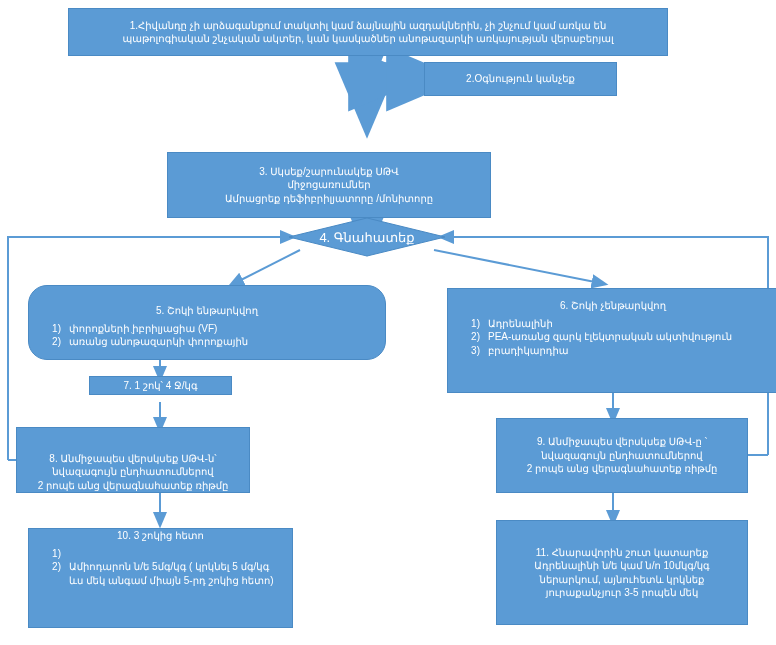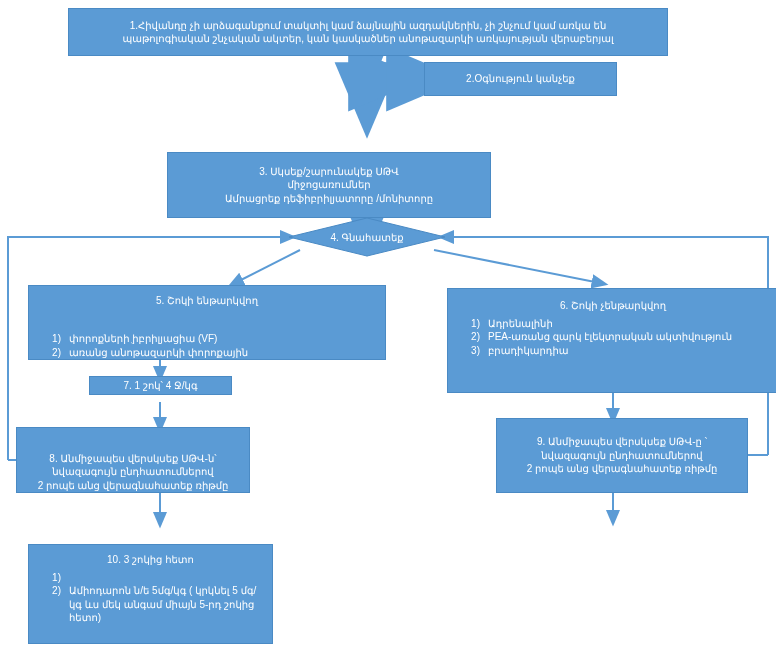--- a/index.html
+++ b/index.html
@@ -67,21 +67,21 @@
   .diamond-label {
     position: absolute;
     left: 0;
     top: 0;
     width: 100%;
     height: 100%;
     display: flex;
     align-items: center;
     justify-content: center;
     color: #ffffff;
-    font-size: 10px;
+    font-size: 13px;
   }
   .conn {
     position: absolute;
     left: 0;
     top: 0;
     width: 776px;
     height: 645px;
     pointer-events: none;
   }
 </style>
@@ -141,21 +141,21 @@
 Ամրացրեք դեֆիբրիլյատորը /մոնիտորը</div>
   </div>
 
   <div class="diamond-wrap" style="left:288px; top:217px; width:158px; height:40px;">
     <svg width="158" height="40" viewBox="0 0 158 40">
       <polygon points="79,1 157,20 79,39 1,20" fill="#5b9bd5" stroke="#4a8ac4" stroke-width="1"></polygon>
     </svg>
     <div class="diamond-label">4. Գնահատեք</div>
   </div>
 
-  <div class="box left-title" style="left:28px; top:285px; width:358px; height:75px; justify-content:space-between; padding-top:8px;">
+  <div class="box left-title" style="left:28px; top:285px; width:358px; height:75px; justify-content:center; padding-top:8px;border-radius:19px;">
     <div class="title" style="text-align:center; margin-bottom:4px;">5. Շոկի ենթարկվող</div>
     <ul class="numlist">
       <li>
         <span class="n">1)</span>
         <span class="t">փորոքների ֖իբրիլյացիա (VF)</span>
       </li>
       <li>
         <span class="n">2)</span>
         <span class="t">առանց անոթազարկի փորոքային</span>
       </li>
@@ -189,27 +189,30 @@
 նվազագույն ընդհատումներով
 2 րոպե անց վերագնահատեք ռիթմը</div>
   </div>
 
   <div class="box" style="left:496px; top:418px; width:252px; height:75px;">
     <div class="title">9. Անմիջապես վերսկսեք ՍԹՎ-ը ՝
 նվազագույն ընդհատումներով
 2 րոպե անց վերագնահատեք ռիթմը</div>
   </div>
 
-  <div class="box left-title" style="left:28px; top:544px; width:245px; height:100px; justify-content:flex-start; padding-top:8px;">
+  <div class="box left-title" style="left:28px; top:528px; width:265px; height:100px; justify-content:flex-start; padding-top:0;">
     <div class="title" style="text-align:center; margin-bottom:4px;">10. 3 շոկից հետո</div>
     <ul class="numlist">
       <li>
         <span class="n">1)</span>
       </li>
       <li>
         <span class="n">2)</span>
         <span class="t">Ամիոդարոն ն/ե 5մգ/կգ ( կրկնել 5 մգ/կգ ևս մեկ անգամ միայն 5-րդ շոկից հետո)</span>
       </li>
     </ul>
   </div>
 
+  <div class="box" style="left:496px; top:520px; width:252px; height:105px;">
+    <div class="title">11. Հնարավորին շուտ կատարեք Ադրենալինի ն/ե կամ ն/ո 10մկգ/կգ ներարկում, այնուհետև կրկնեք յուրաքանչյուր 3-5 րոպեն մեկ</div>
+  </div>
 
 </div>
 
 </body></html>

